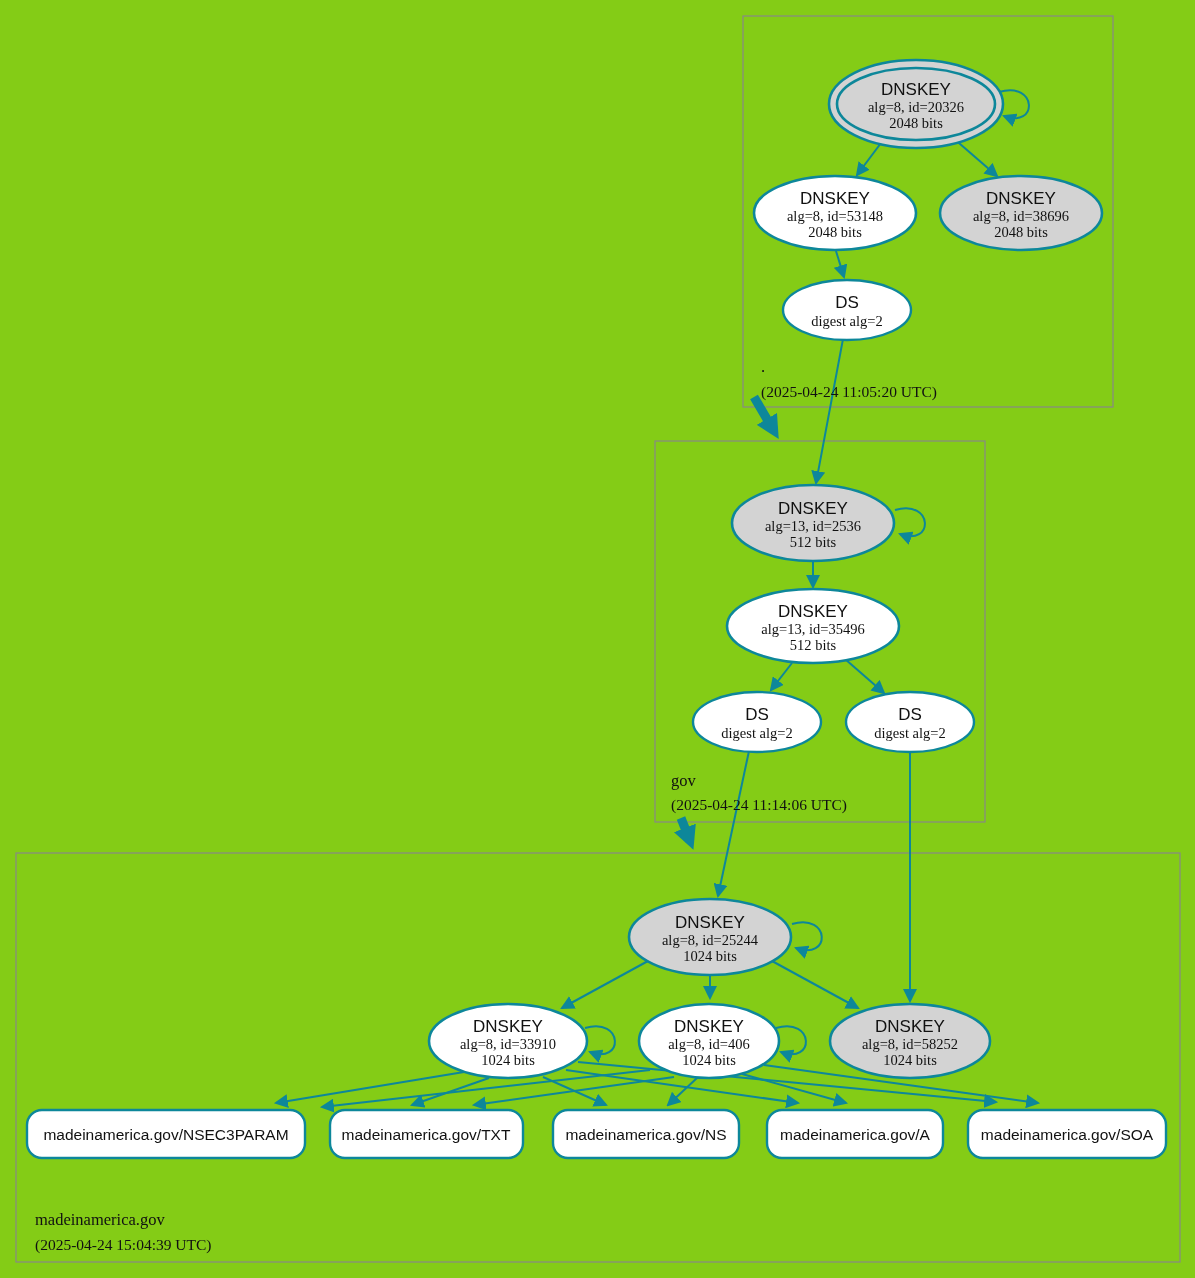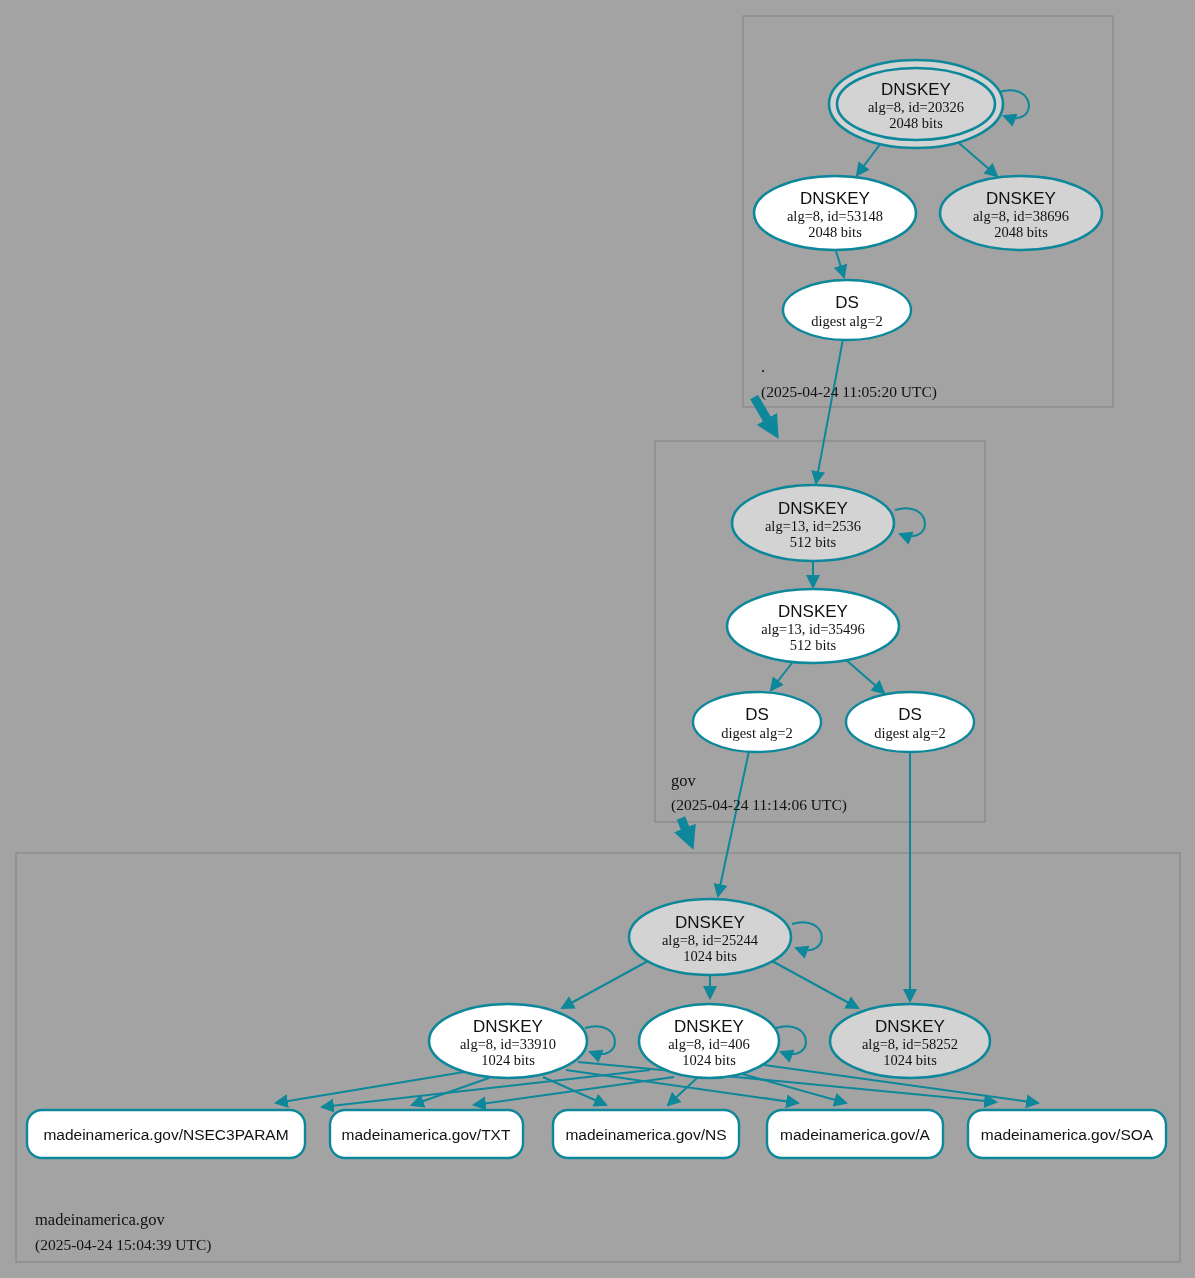--- a/index.html
+++ b/index.html
@@ -1,16 +1,16 @@
 <!DOCTYPE html>
 <html><head>
 <meta charset="utf-8">
 <style>
   html,body { margin:0; padding:0; background:#ffffff; }
-  .stage { width:1195px; height:1278px; position:relative; background:#a3a3a3; }
+  .stage { width:1195px; height:1278px; position:relative; background:#84cc16; }
   svg { display:block; }
   .node-title  { font-family:"Liberation Sans", sans-serif; font-size:17px; fill:#111111; text-anchor:middle; }
   .node-detail { font-family:"Liberation Serif", serif; font-size:14.5px; fill:#111111; text-anchor:middle; }
   .rrset-label { font-family:"Liberation Sans", sans-serif; font-size:15.5px; fill:#111111; text-anchor:middle; }
   .zone-label  { font-family:"Liberation Serif", serif; font-size:16.5px; fill:#111111; text-anchor:start; }
   .zone-time   { font-family:"Liberation Serif", serif; font-size:15.5px; fill:#111111; text-anchor:start; }
   .edge  { stroke:#0d879a; stroke-width:2; fill:none; }
   .edge-thick { stroke:#0d879a; stroke-width:9; fill:none; }
   .zone-box { fill:none; stroke:#888888; stroke-width:1.2; }
   .key-ell  { stroke:#0d879a; stroke-width:2.6; }

